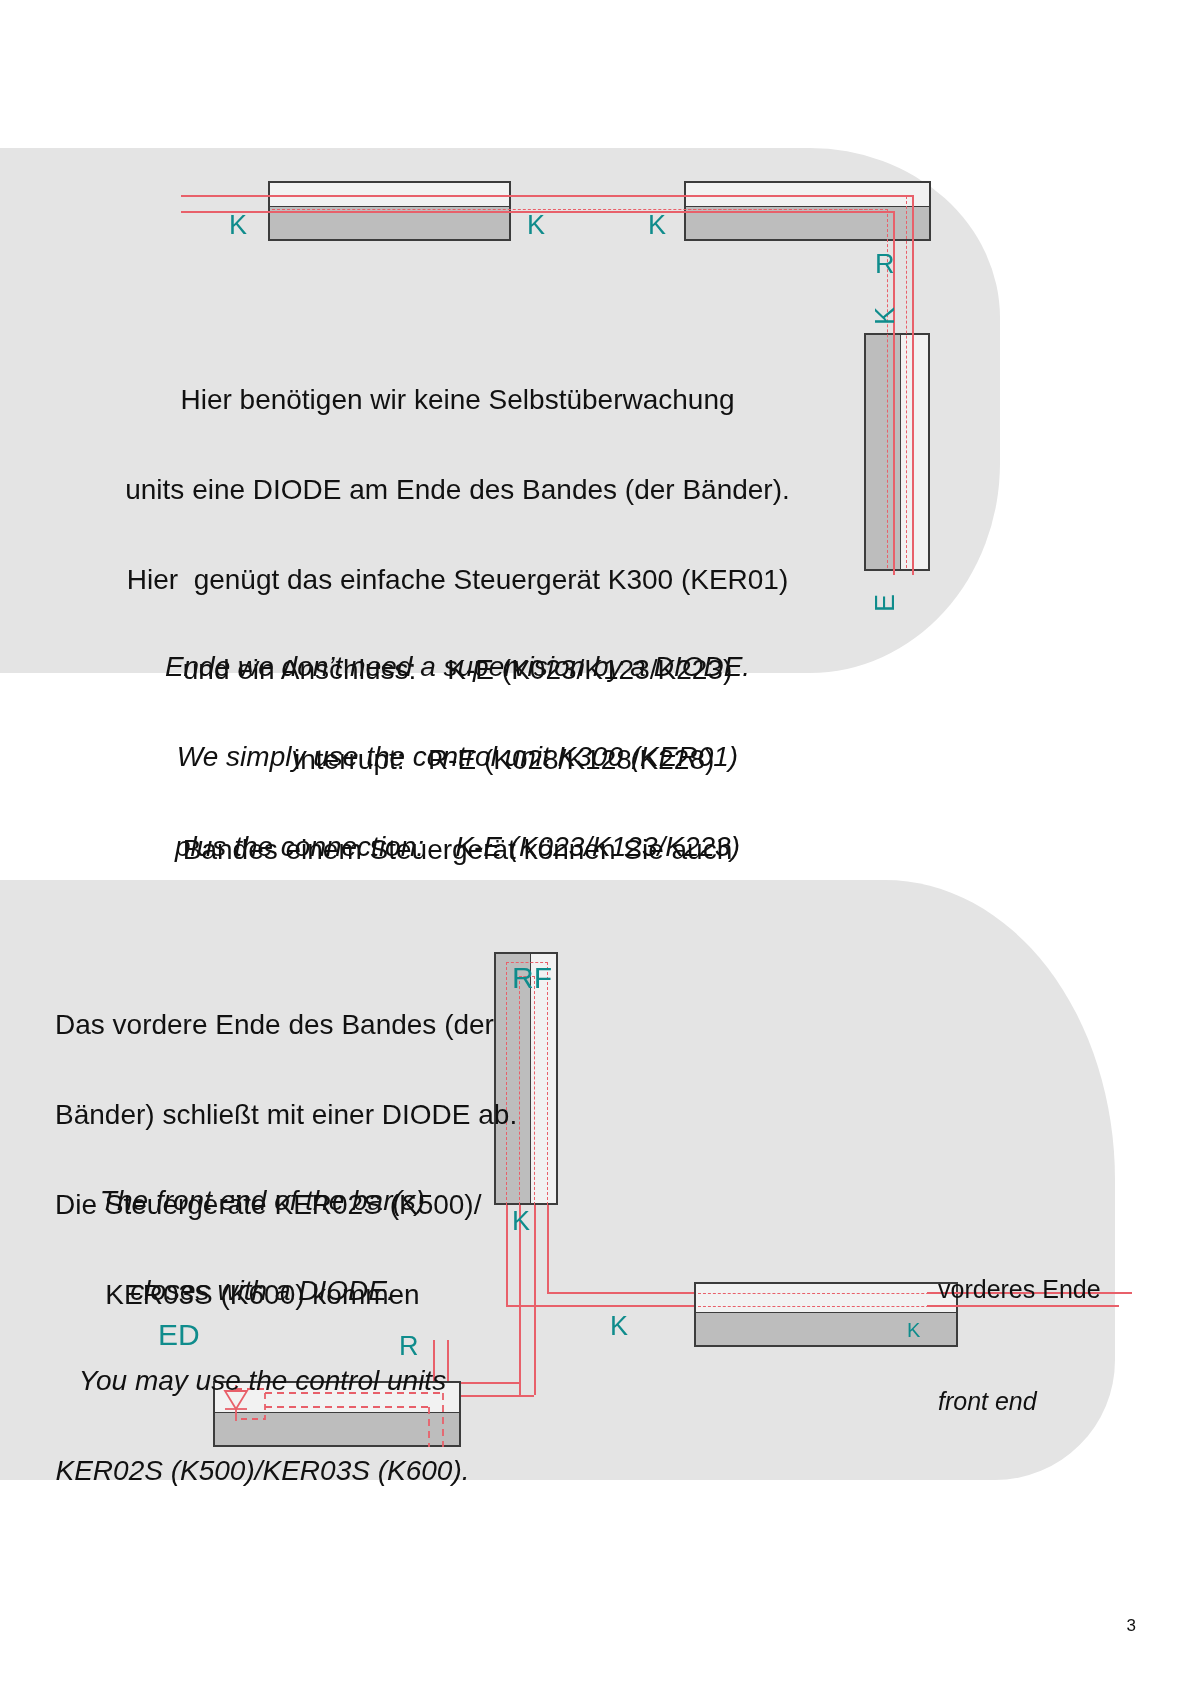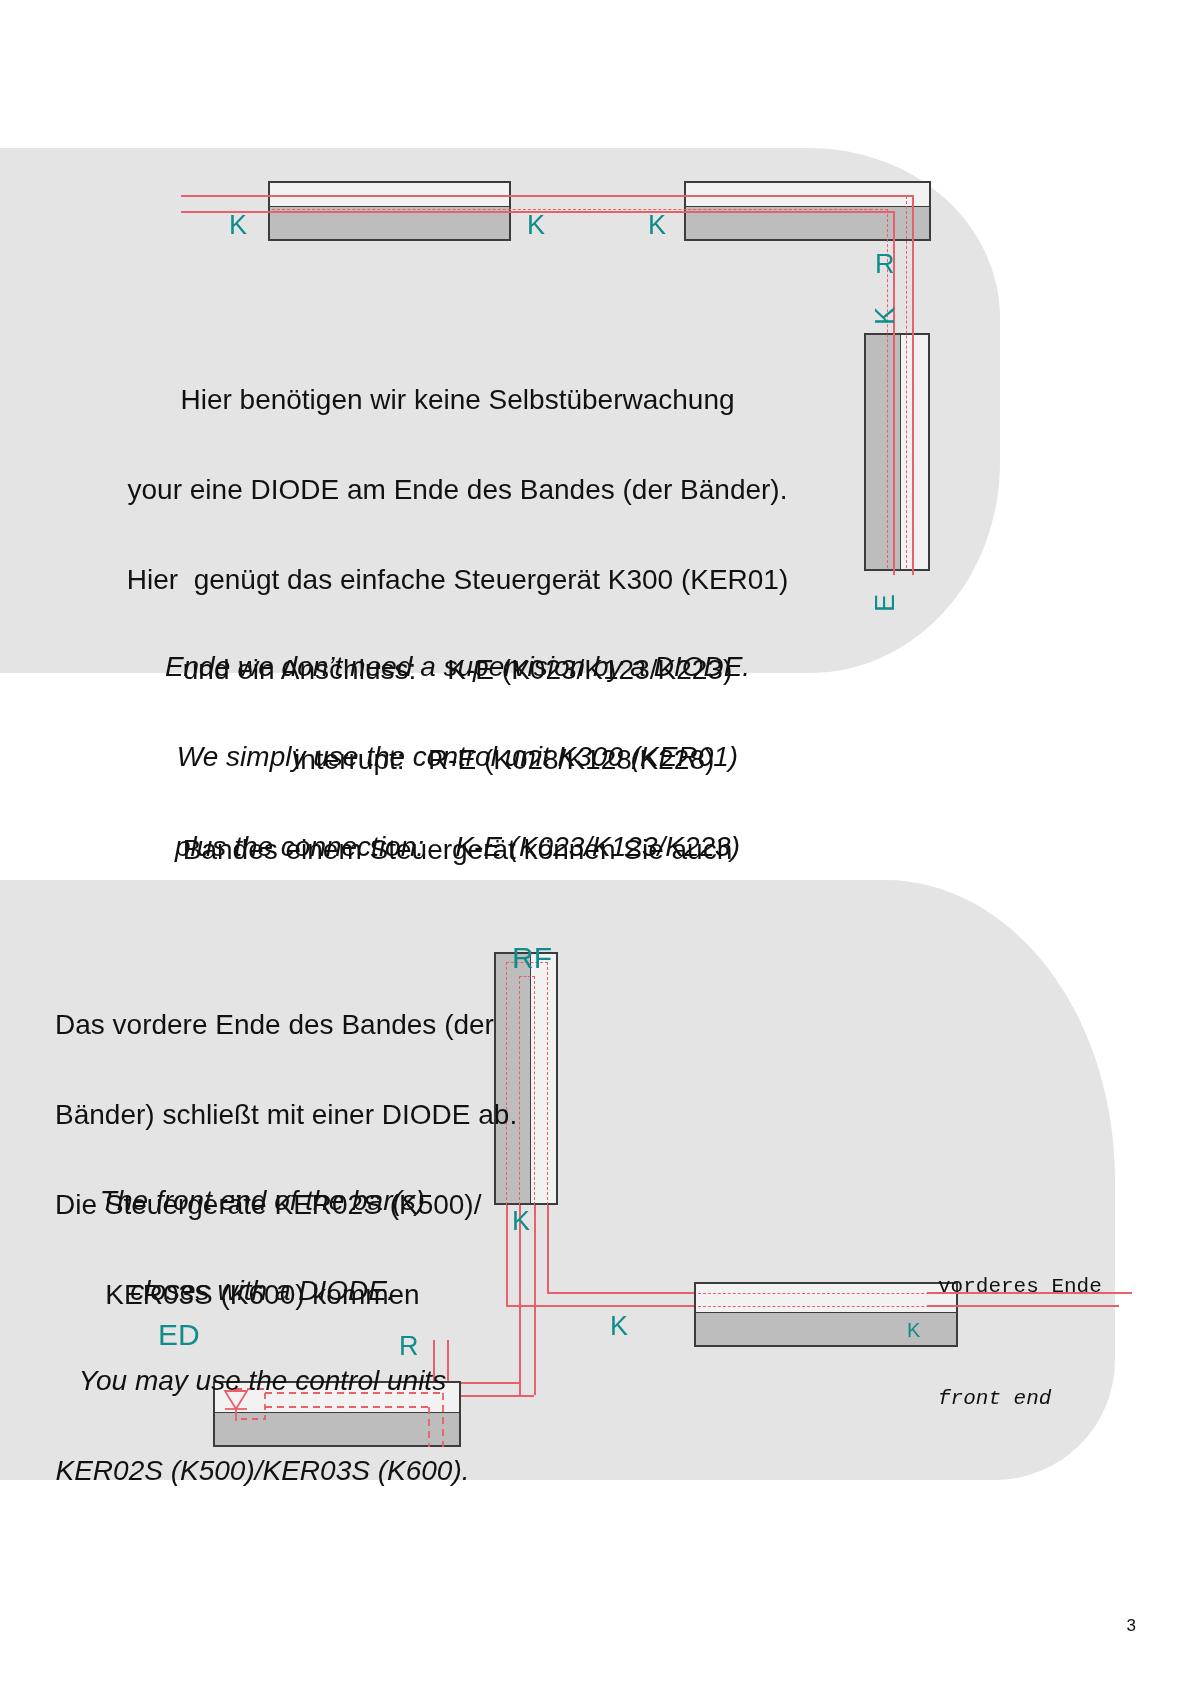--- a/index.html
+++ b/index.html
@@ -36,21 +36,21 @@
   .dash-v{position:absolute;width:0;border-left:1.6px dashed #e8606a;}
 
   .lbl{position:absolute;color:#0f8c8c;font-size:27px;line-height:1;white-space:nowrap;}
   .lbl.small{font-size:20px;}
   .lbl.rot{transform:rotate(-90deg);transform-origin:left top;}
 
   .blk{position:absolute;color:#111;font-size:28px;line-height:30px;white-space:pre;}
   .blk.de{text-align:center;}
   .blk.en{text-align:center;font-style:italic;}
 
-  .callout{position:absolute;color:#111;font-size:21px;white-space:nowrap;font-family:Liberation Mono, monospace;}
+  .callout{position:absolute;color:#111;font-size:25px;white-space:nowrap;}
   .callout.it{font-style:italic;}
 
   .pageno{position:absolute;right:55px;bottom:48px;color:#111;font-size:17px;}
 
   svg{position:absolute;overflow:visible;}
 </style>
 </head>
 <body>
 
 <div class="page">
@@ -84,21 +84,21 @@
 
   <div class="lbl" style="left:229px;top:212px;">K</div>
   <div class="lbl" style="left:527px;top:212px;">K</div>
   <div class="lbl" style="left:648px;top:212px;">K</div>
   <div class="lbl" style="left:875px;top:251px;">R</div>
   <div class="lbl rot" style="left:872px;top:325px;">K</div>
   <div class="lbl rot" style="left:872px;top:612px;">E</div>
 
   <div class="blk de" style="left:95px;top:325px;width:725px;">
     <div>Hier benötigen wir keine Selbstüberwachung</div>
-    <div>your eine DIODE am Ende des Bandes (der Bänder).</div>
+    <div>units eine DIODE am Ende des Bandes (der Bänder).</div>
     <div>Hier  genügt das einfache Steuergerät K300 (KER01)</div>
     <div>und ein Anschluss:    K-E (K023/K123/K223)</div>
     <div>            interrupt:   R-E (K028/K128/K228)</div>
     <div>Bandes einem Steuergerät können Sie auch</div>
     <div>eine eigene Schaltlösung verwenden.</div>
     <div>Sie unterliegen nicht den Bestimmungen der UVV.</div>
   </div>
 
   <div class="blk en" style="left:95px;top:592px;width:725px;">
     <div>Ende we don’t need a supervision by a DIODE.</div>
@@ -155,21 +155,21 @@
 
   <div class="bar hbar" style="left:694px;top:1282px;width:264px;height:65px;">
     <div class="core"></div>
   </div>
 
   <div class="wire h" style="left:927px;top:1292px;width:205px;"></div>
   <div class="wire h" style="left:927px;top:1305px;width:192px;"></div>
   <div class="dash-h" style="left:698px;top:1293px;width:256px;"></div>
   <div class="dash-h" style="left:698px;top:1306px;width:256px;"></div>
 
-  <div class="lbl" style="left:512px;top:943px;font-size:30px;">RF</div>
+  <div class="lbl" style="left:512px;top:963px;font-size:30px;">RF</div>
   <div class="lbl" style="left:512px;top:1208px;">K</div>
   <div class="lbl" style="left:158px;top:1320px;font-size:30px;">ED</div>
   <div class="lbl" style="left:399px;top:1333px;">R</div>
   <div class="lbl" style="left:610px;top:1313px;">K</div>
   <div class="lbl small" style="left:907px;top:1320px;">K</div>
 
   <div class="blk de" style="left:55px;top:950px;width:415px;">
     <div>Das vordere Ende des Bandes (der</div>
     <div>Bänder) schließt mit einer DIODE ab.</div>
     <div>Die Steuergeräte KER02S (K500)/</div>

